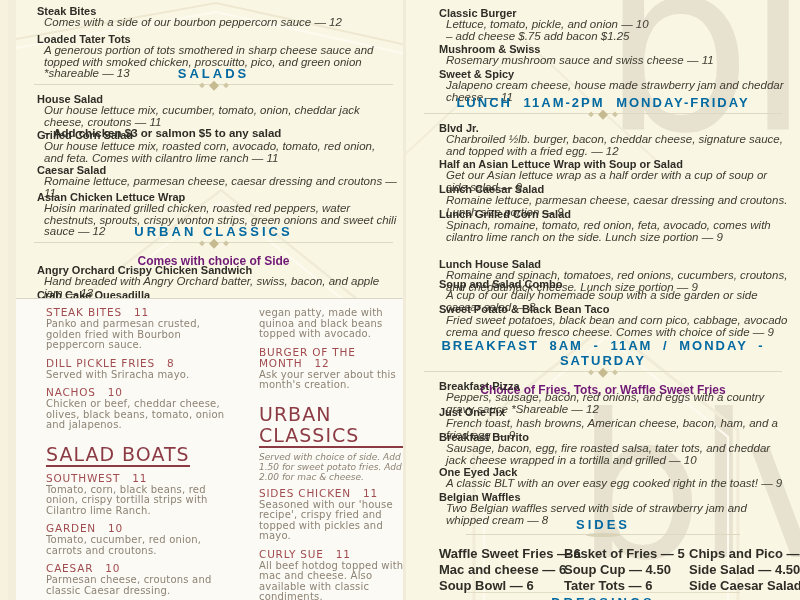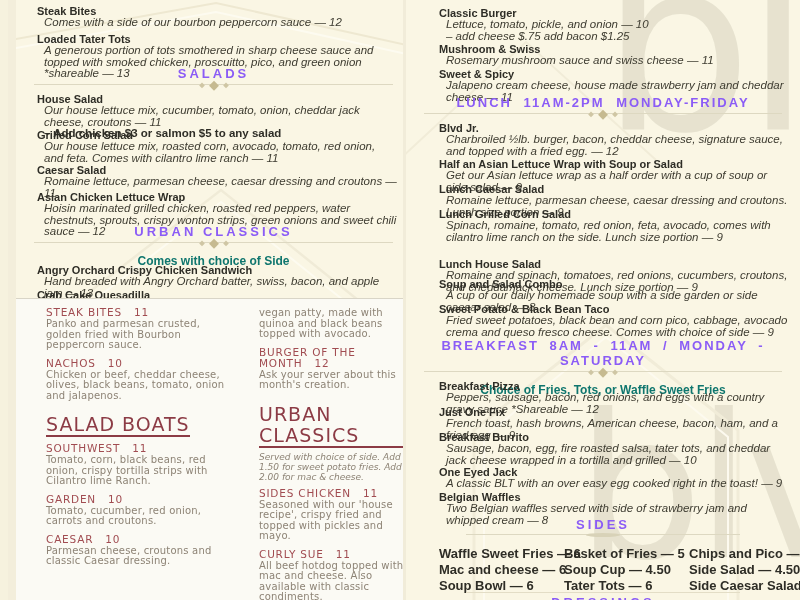--- a/index.html
+++ b/index.html
@@ -18,27 +18,27 @@
     position:absolute;line-height:1;font-family:"DejaVu Sans", sans-serif;
     color:#87826a;opacity:.16;letter-spacing:-7px;pointer-events:none;font-weight:400;
   }
   
   .doc{position:absolute;inset:0;}
   .ditem{position:absolute;left:21px;right:14px;}
   .iname{font-size:11px;line-height:12px;font-weight:bold;color:#2e2d26;}
   .idesc{font-size:11.5px;line-height:11.5px;font-style:italic;color:#3e3c31;padding-left:7px;}
   .inote{font-size:11.5px;line-height:11.5px;font-weight:bold;color:#2e2d26;padding-left:7px;}
   .sec{position:absolute;left:0;right:0;text-align:center;}
-  .sec-title{font-size:13px;font-weight:bold;letter-spacing:3px;color:#8b5cf6;}
+  .sec-title{font-size:13px;font-weight:bold;letter-spacing:3px;color:#0369a1;}
   .sec-rule{position:relative;border-top:1px solid #ddd8c1;margin:3px 18px 0 18px;height:9px;}
   .sec-rule i{position:absolute;top:0;left:50%;background:#cfc6a4;transform:translate(-50%,-40%) rotate(45deg);}
   .sec-rule i.dm{width:7px;height:7px;background:#c6ba90;}
   .sec-rule i.dl{margin-left:-12px;width:4px;height:4px;}
   .sec-rule i.dr{margin-left:12px;width:4px;height:4px;}
-  .sec-sub{font-size:12px;font-weight:bold;color:#0f766e;margin-top:2px;}
+  .sec-sub{font-size:12px;font-weight:bold;color:#701a75;margin-top:2px;}
   
   .photo{
     position:absolute;left:0px;top:298px;width:396px;height:302px;
     background:#fbfaf4;border-top:1px solid #d9d5c7;border-right:1px solid #e3dfd2;
     overflow:hidden;font-family:"DejaVu Sans", sans-serif;
   }
   .pcol{position:absolute;top:8px;}
   .pcol-l{left:30px;width:190px;}
   .pcol-r{left:243px;width:152px;}
   .pitem{margin-bottom:7px;}
@@ -124,20 +124,24 @@
       </div>
     </div>
 
     <div class="photo">
       <div class="pcol pcol-l">
         <div class="pitem">
           <div class="pname"><span>STEAK BITES</span><span class="pprice">11</span></div>
           <div class="pdesc">Panko and parmesan crusted, golden fried with Bourbon peppercorn sauce.</div>
         </div>
         <div class="pitem">
+          <div class="pname"><span>DILL PICKLE FRIES</span><span class="pprice">8</span></div>
+          <div class="pdesc">Served with Sriracha mayo.</div>
+        </div>
+        <div class="pitem">
           <div class="pname"><span>NACHOS</span><span class="pprice">10</span></div>
           <div class="pdesc">Chicken or beef, cheddar cheese, olives, black beans, tomato, onion and jalapenos.</div>
         </div>
 
         <div class="pbig">SALAD BOATS</div>
 
         <div class="pitem">
           <div class="pname"><span>SOUTHWEST</span><span class="pprice">11</span></div>
           <div class="pdesc">Tomato, corn, black beans, red onion, crispy tortilla strips with Cilantro lime Ranch.</div>
         </div>

